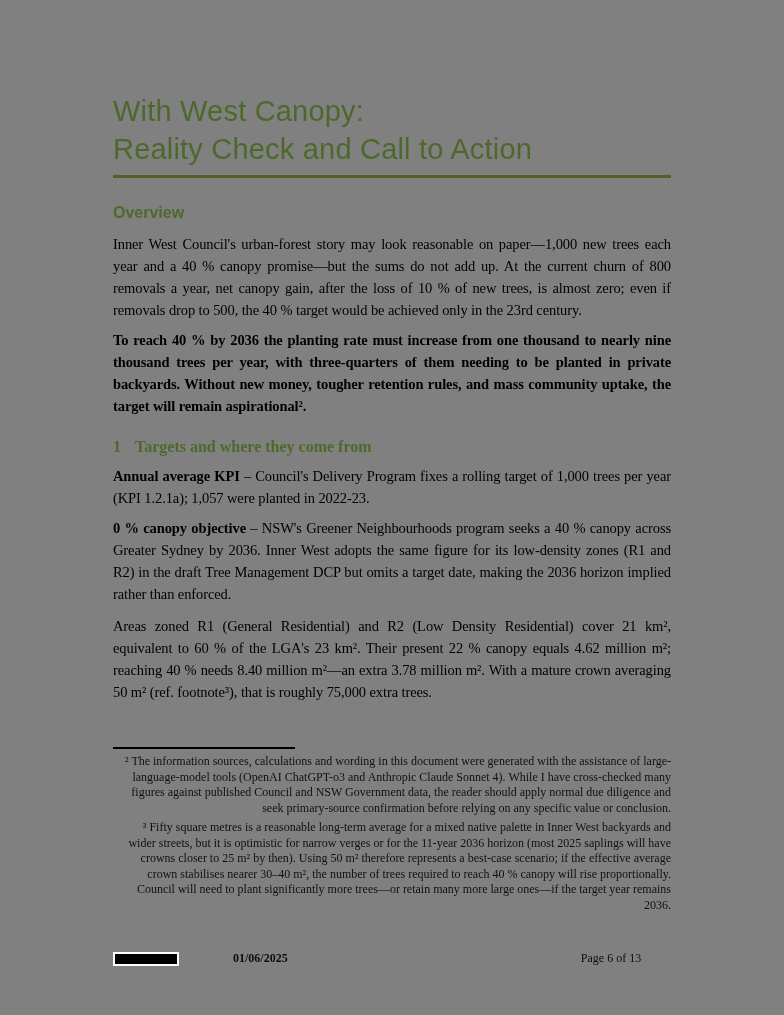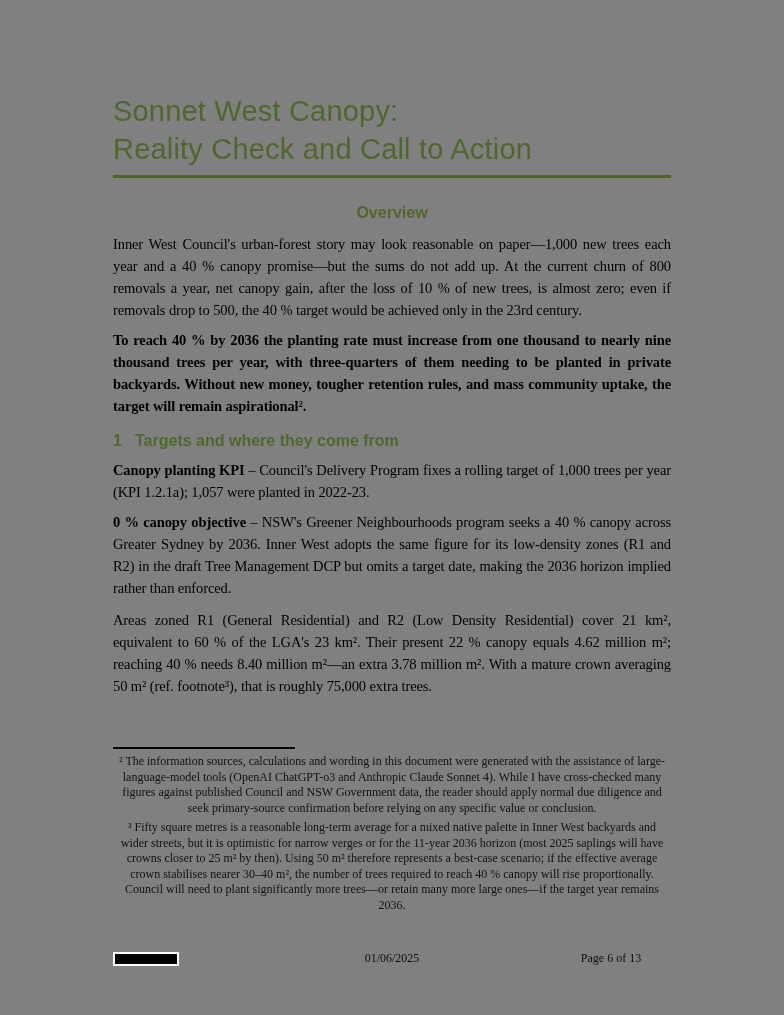--- a/index.html
+++ b/index.html
@@ -38,22 +38,22 @@
     font-family: "Liberation Sans", sans-serif;
     font-size: 16px;
     line-height: 20px;
     font-weight: 700;
     color: #4e6929;
   }
   .sec-heading .hnum {
     display: inline-block;
     min-width: 22px;
   }
-  .mt-overview { margin-top: 25px; text-align: center; }
-  .mt-targets  { margin-top: 14px; }
+  .mt-overview { margin-top: 25px; }
+  .mt-targets  { margin-top: 20px; font-family: Liberation Serif, serif; }
   .mt-arith    { margin-top: 16px; }
   p.body {
     font-size: 14.5px;
     line-height: 22px;
     text-align: justify;
     color: #000000;
     letter-spacing: -0.1px;
   }
   p.body.b { font-weight: 700; }
   .lead { font-weight: 700; }
@@ -67,64 +67,64 @@
     font-size: 12px;
     line-height: 15.5px;
     color: #101010;
   }
   .fn-rule {
     border: none;
     border-top: 2px solid #000;
     width: 182px;
     margin-bottom: 5px;
   }
-  .fn { margin-bottom: 4px; text-align: center; }
+  .fn { margin-bottom: 4px; text-align: right; }
   .page-footer {
     position: absolute;
     left: 113px;
     top: 951px;
     width: 558px;
     display: flex;
     align-items: center;
     justify-content: space-between;
     font-size: 12px;
     color: #0d0d0d;
   }
   .redaction {
     width: 66px;
     height: 14px;
     background: #000;
     border: 2px solid #ffffff;
   }
   .footer-cell { width: 120px; }
-  .footer-center { text-align: center; flex: 1; }
+  .footer-center { text-align: left; flex: 1; font-weight: bold; }
   .footer-right { text-align: center; }
 </style>
 </head>
 <body>
 
 <div class="page">
   <div class="content">
 
     <div class="doc-title">
-      <div>Sonnet West Canopy:</div>
+      <div>With West Canopy:</div>
       <div>Reality Check and Call to Action</div>
     </div>
     <hr class="title-rule">
 
     <div class="sec-heading mt-overview">
       <span>Overview</span>
     </div>
     <p class="body mt10">Inner West Council's urban-forest story may look reasonable on paper—1,000 new trees each year and a 40 % canopy promise—but the sums do not add up. At the current churn of 800 removals a year, net canopy gain, after the loss of 10 % of new trees, is almost zero; even if removals drop to 500, the 40 % target would be achieved only in the 23rd century.</p>
     <p class="body b mt8">To reach 40 % by 2036 the planting rate must increase from one thousand to nearly nine thousand trees per year, with three-quarters of them needing to be planted in private backyards. Without new money, tougher retention rules, and mass community uptake, the target will remain aspirational².</p>
 
     <div class="sec-heading mt-targets">
       <span class="hnum">1</span><span>Targets and where they come from</span>
     </div>
-    <p class="body mt8"><span class="lead">Canopy planting KPI</span><span> – Council's Delivery Program fixes a rolling target of 1,000 trees per year (KPI 1.2.1a); 1,057 were planted in 2022-23.</span></p>
+    <p class="body mt8"><span class="lead">Annual average KPI</span><span> – Council's Delivery Program fixes a rolling target of 1,000 trees per year (KPI 1.2.1a); 1,057 were planted in 2022-23.</span></p>
     <p class="body mt8"><span class="lead">0 % canopy objective</span><span> – NSW's Greener Neighbourhoods program seeks a 40 % canopy across Greater Sydney by 2036. Inner West adopts the same figure for its low-density zones (R1 and R2) in the draft Tree Management DCP but omits a target date, making the 2036 horizon implied rather than enforced.</span></p>
 
     <p class="body mt10">Areas zoned R1 (General Residential) and R2 (Low Density Residential) cover 21 km², equivalent to 60 % of the LGA's 23 km². Their present 22 % canopy equals 4.62 million m²; reaching 40 % needs 8.40 million m²—an extra 3.78 million m². With a mature crown averaging 50 m² (ref. footnote³), that is roughly 75,000 extra trees.</p>
 
   </div>
 
   <div class="footnotes">
     <hr class="fn-rule">
     <p class="fn">² The information sources, calculations and wording in this document were generated with the assistance of large-language-model tools (OpenAI ChatGPT-o3 and Anthropic Claude Sonnet 4). While I have cross-checked many figures against published Council and NSW Government data, the reader should apply normal due diligence and seek primary-source confirmation before relying on any specific value or conclusion.</p>
     <p class="fn">³ Fifty square metres is a reasonable long-term average for a mixed native palette in Inner West backyards and wider streets, but it is optimistic for narrow verges or for the 11-year 2036 horizon (most 2025 saplings will have crowns closer to 25 m² by then). Using 50 m² therefore represents a best-case scenario; if the effective average crown stabilises nearer 30–40 m², the number of trees required to reach 40 % canopy will rise proportionally. Council will need to plant significantly more trees—or retain many more large ones—if the target year remains 2036.</p>

